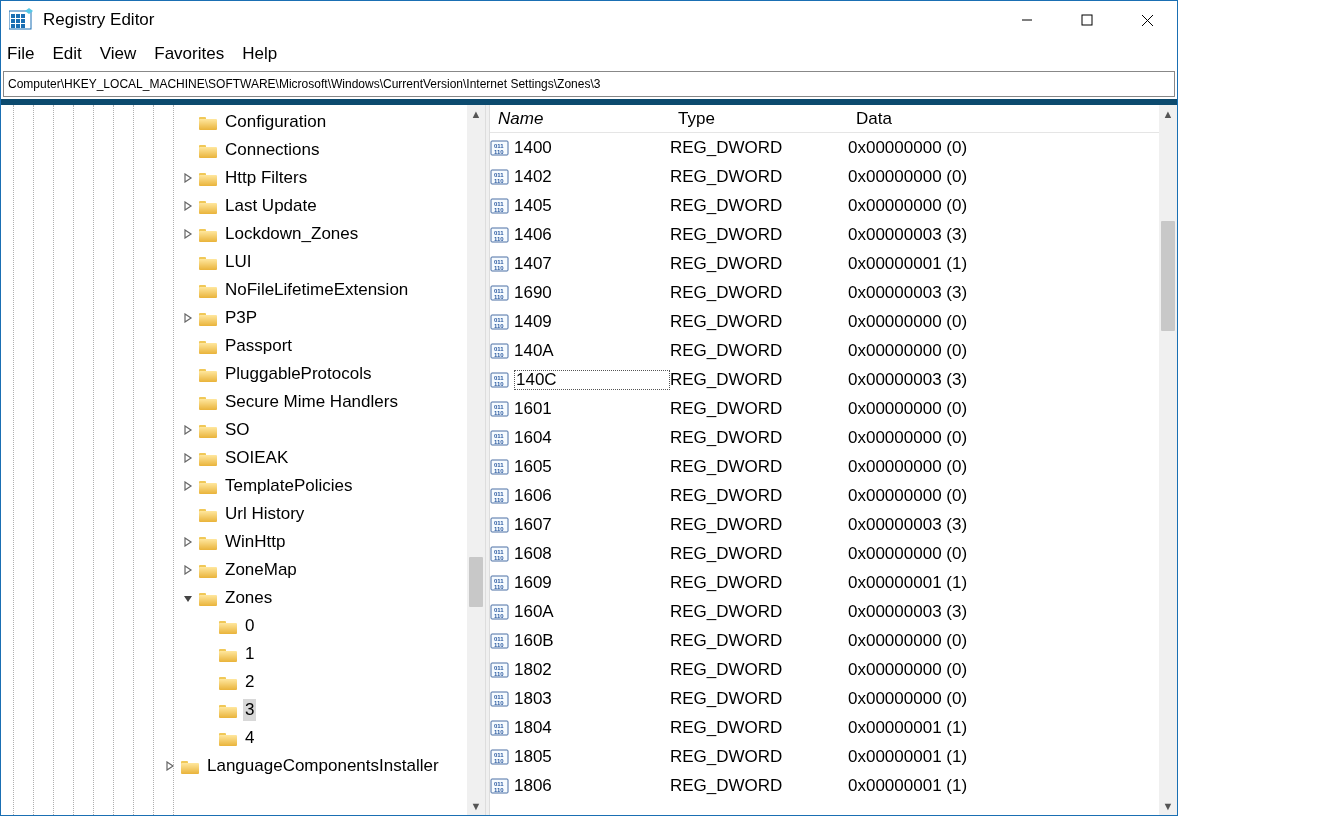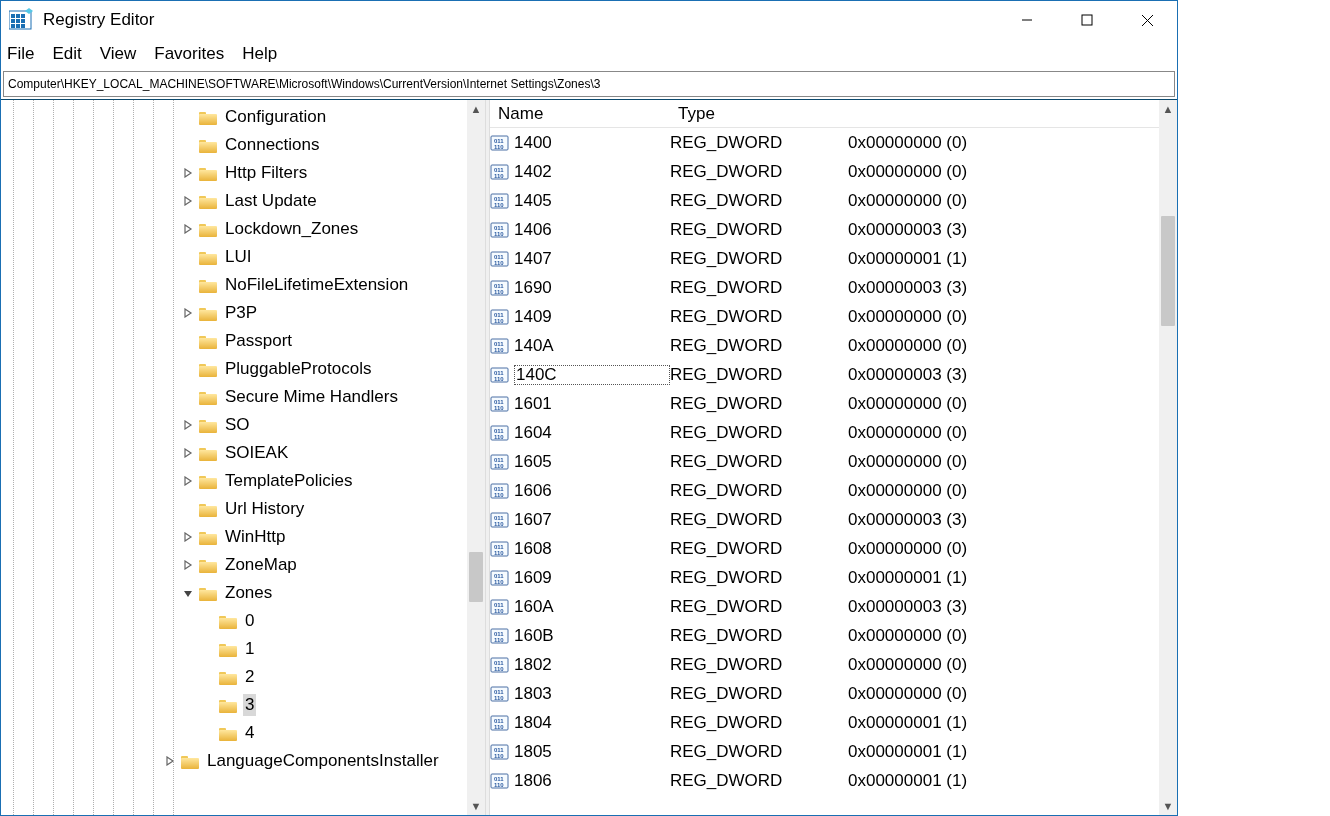--- a/index.html
+++ b/index.html
@@ -10,21 +10,21 @@
   .titlebar .appicon { width:24px; height:24px; margin-left:8px; margin-right:10px; position:relative;}
   .titlebar .apptitle { font-size:17px; flex:1; }
   .winbtns { display:flex; height:100%;}
   .winbtn { width:60px; height:100%; display:flex; align-items:center; justify-content:center; font-size:15px; color:#000;}
   .winbtn svg { stroke:#000; stroke-width:1; fill:none; }
   
   .menubar { height:30px; display:flex; align-items:center; padding-left:6px; gap:18px; font-size:17px;}
   
   .addrbar { height:26px; border:1px solid #888; margin:2px 2px; padding:1px 4px; font-size:12px; white-space:nowrap; overflow:hidden; line-height:22px;}
   
-  .main { flex:1; display:flex; overflow:hidden; border-top:1px solid #0c4a6e;}
+  .main { flex:1; display:flex; overflow:hidden; border-top:6px solid #0c4a6e;}
   .treepane { width:484px; display:flex; position:relative; overflow:hidden;}
   
   .treeguides { position:absolute; top:0; bottom:0; left:0; width:200px; pointer-events:none;}
   .treeguides span { position:absolute; top:0; bottom:0; border-left:1px dotted #b0b0b0;}
   .treecontent { flex:1; overflow:hidden;}
   .treeitems { padding-top:3px;}
   .node { display:flex; align-items:center; height:28px; font-size:17px; white-space:nowrap;}
   .node .expander { width:22px; display:flex; justify-content:center; color:#555; font-size:12px;}
   .node .foldericon { width:18px; height:15px; margin-right:6px; }
   
@@ -39,21 +39,21 @@
   .node.zoneChild .expander { width:0;}
   .treeScroll { position:absolute; top:0; right:0; bottom:0; width:18px; background:#f0f0f0;}
   .treeScroll .up, .treeScroll .down { position:absolute; left:0; right:0; height:18px; display:flex; align-items:center; justify-content:center; color:#555; font-size:11px;}
   .treeScroll .up{top:0;} .treeScroll .down{bottom:0;}
   .treeScroll .thumb{ position:absolute; left:2px; right:2px; background:#c8c8c8; border-radius:1px;}
 
   .splitter{ width:5px; background:#f0f0f0; border-left:1px solid #ddd; border-right:1px solid #ddd;}
 
   .listpane { flex:1; position:relative; overflow:hidden;}
   .listheader { display:flex; height:28px; align-items:center; font-size:17px; padding-left:8px; border-bottom:1px solid #e5e5e5;}
-  .col-name{ width:180px;} .col-type{ width:178px;} .col-data{ flex:1;}
+  .col-name{ width:180px;font-style:italic;} .col-type{ width:178px;} .col-data{ flex:1;}
   .rows { overflow:hidden; position:absolute; top:28px; bottom:0; left:0; right:18px;}
   .row { display:flex; align-items:center; height:29px; font-size:17px; padding-left:0;}
   .row .regicon { width:20px; height:18px; margin-right:4px; position:relative;}
   .regicon svg{display:block;}
   .row .c-name{ width:156px;}
   .row .c-type{ width:178px;}
   .row .c-data{ flex:1;}
   .row .c-name.focused{ outline:1px dotted #555; outline-offset:-1px; padding:0 2px;}
   .listScroll { position:absolute; top:0; right:0; bottom:0; width:18px; background:#f0f0f0;}
   .listScroll .up, .listScroll .down { position:absolute; left:0; right:0; height:18px; display:flex; align-items:center; justify-content:center; color:#555; font-size:11px;}
@@ -305,20 +305,21 @@
         <div class="down">▼</div>
       </div>
     </div>
 
     <div class="splitter"></div>
 
     <div class="listpane">
       <div class="listheader">
         <div class="col-name">Name</div>
         <div class="col-type">Type</div>
+        <div class="col-data">Data</div>
       </div>
       <div class="rows" id="rows">
           <div class="row">
             <span class="regicon">
               <svg width="20" height="18" viewBox="0 0 20 18">
                 <rect x="1" y="2" width="17" height="14" rx="1" fill="#f6fbff" stroke="#4a6fa4" stroke-width="1"></rect>
                 <text x="4" y="9" font-size="6" font-family="Arial" fill="#2b5aa0" font-weight="bold">011</text>
                 <text x="4" y="15" font-size="6" font-family="Arial" fill="#2b5aa0" font-weight="bold">110</text>
               </svg>
             </span>

